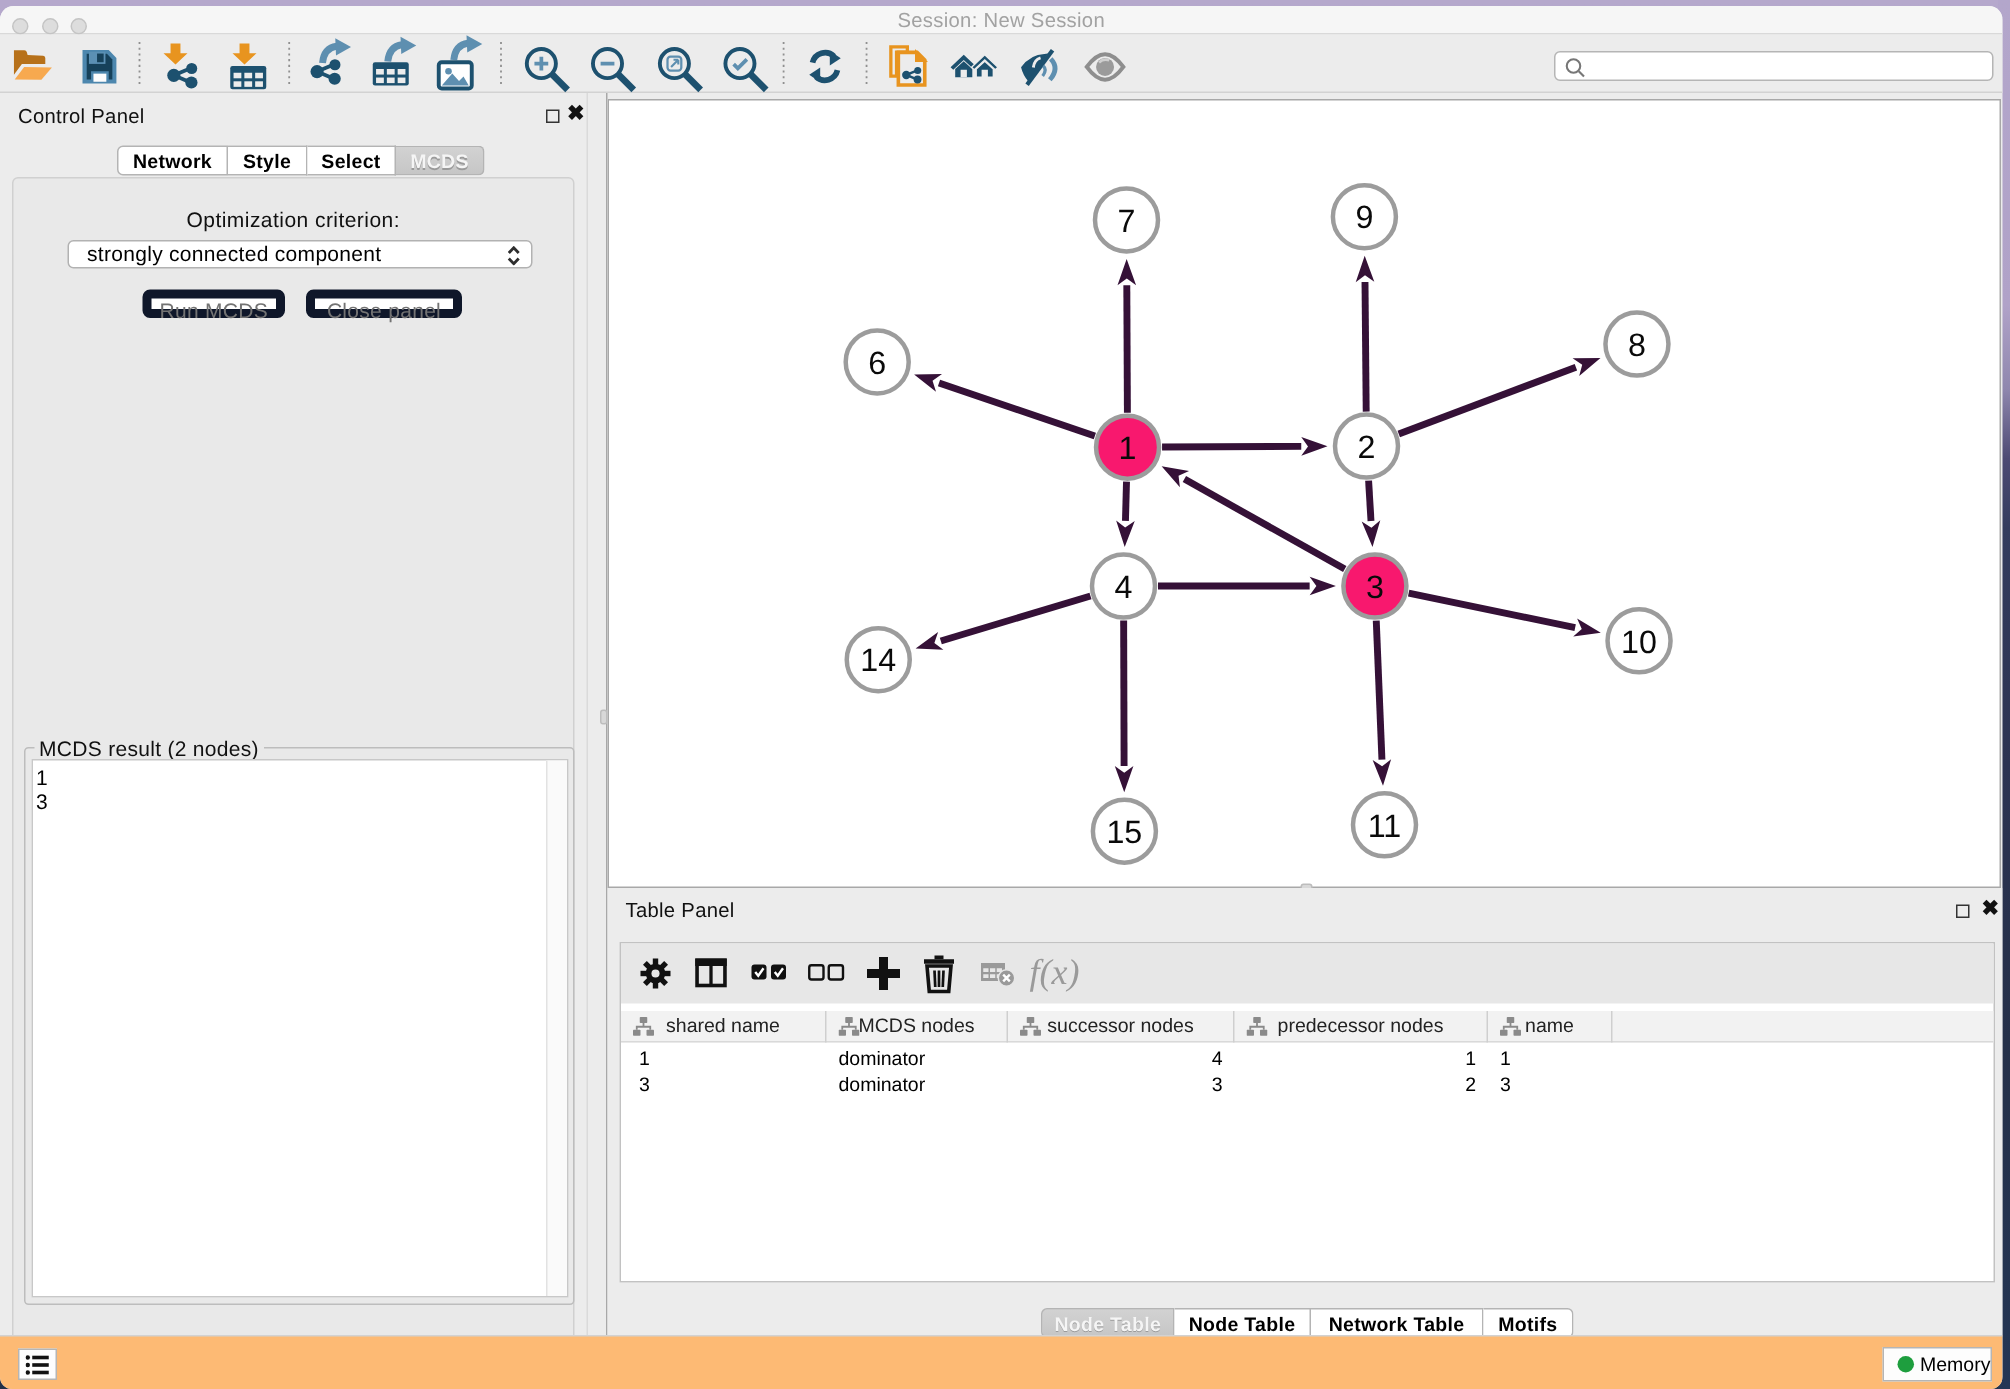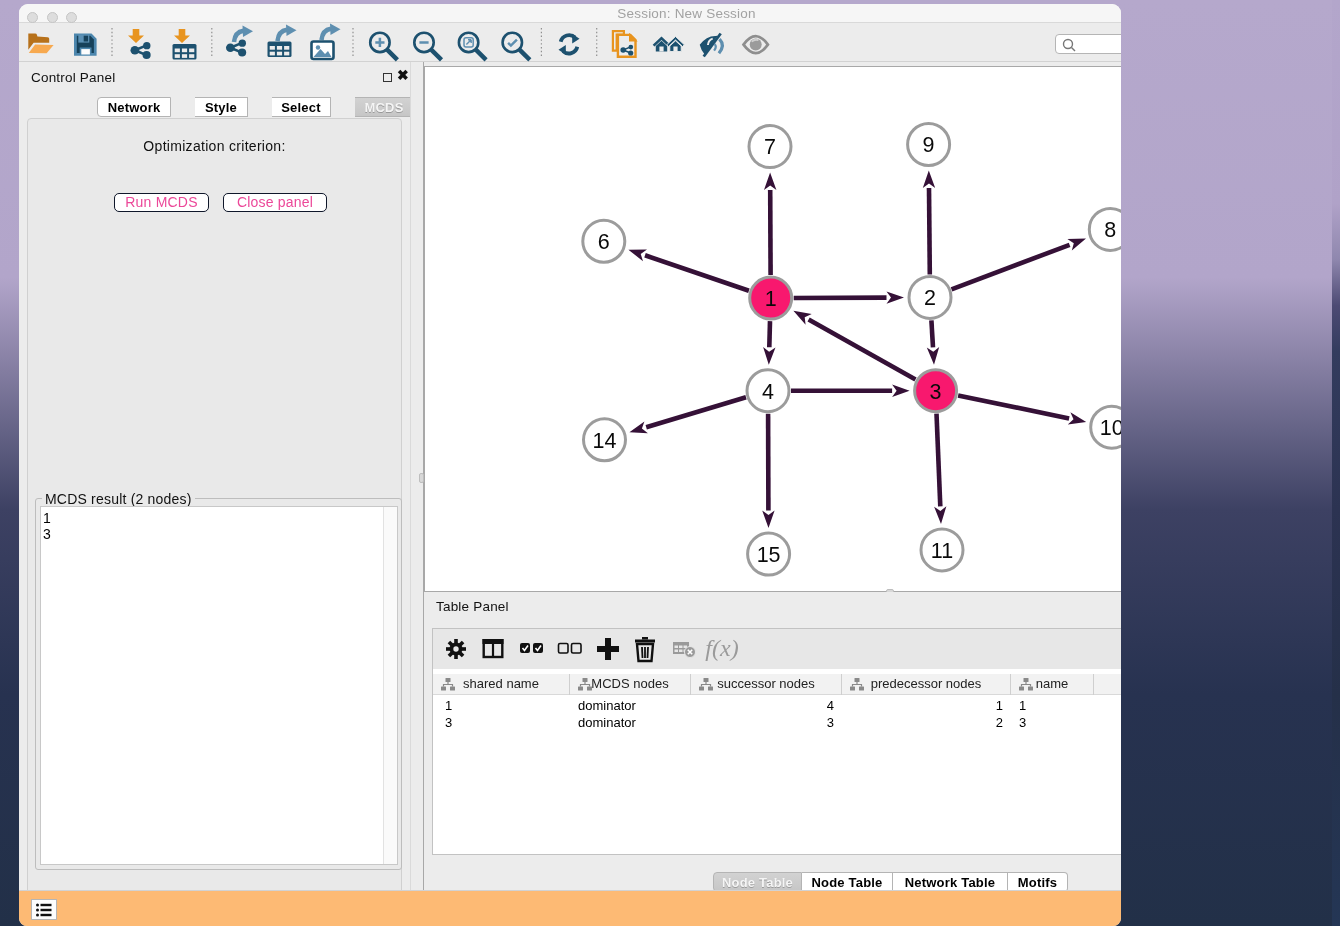--- a/index.html
+++ b/index.html
@@ -1,41 +1,41 @@
 <!DOCTYPE html>
 <html><head>
 <meta charset="utf-8">
 <style>
 * { margin:0; padding:0; box-sizing:border-box; }
 html,body { width:1340px; height:926px; overflow:hidden; font-family:"Liberation Sans", sans-serif; }
 #desktop { position:absolute; left:0; top:0; width:1340px; height:926px; background:linear-gradient(#b5a8cc 0%, #b2a5ca 30%, #3d4163 55%, #273250 75%, #223048 100%); }
 #deskright { position:absolute; right:0; top:0; width:8px; height:926px;
   background:linear-gradient(#b3a6cb 0%, #b0a2c8 22%, #8f87ae 28%, #4d4a74 33%, #333c5e 38%, #2c3352 55%, #253049 75%, #243655 100%); }
-#window { position:absolute; left:0; top:4px; width:1102px; height:922px; background:#ececec; border-radius:9px 9px 8px 8px; overflow:hidden;margin-left:19px; }
+#window { position:absolute; left:0; top:4px; width:1335px; height:922px; background:#ececec; border-radius:9px 9px 8px 8px; overflow:hidden; }
 
 #titlebar { position:absolute; left:0; top:0; width:100%; height:19px; background:#f6f6f6; border-bottom:1px solid #d9d9d9; }
 .tl { position:absolute; top:7.5px; width:11px; height:11px; border-radius:50%; background:#dddddd; border:1px solid #c4c4c4; }
 #title-text { position:absolute; top:1.5px; left:0; width:1335px; text-align:center; font-size:13.5px; letter-spacing:0.2px; color:#a2a2a2; }
 
 #toolbar { position:absolute; left:0; top:19px; width:100%; height:39px; background:#ececec; border-bottom:1px solid #d2d2d2; }
 #searchbox { position:absolute; left:1036px; top:11px; width:293px; height:20px; background:#fff; border:1px solid #b5b5b5; border-radius:4px; }
 
 #cpanel { position:absolute; left:0; top:58px; width:391px; height:828px; background:#ececec; }
 #cp-title { position:absolute; left:12px; top:8px; font-size:13.5px; letter-spacing:0.2px; color:#111; }
 .hdr-float { position:absolute; top:11px; width:9px; height:9px; border:1.5px solid #333; }
 .hdr-x { position:absolute; top:5px; font-size:14px; font-weight:bold; color:#111; }
-.tabrow { position:absolute; display:flex;gap:24px; }
+.tabrow { position:absolute; display:flex; }
 .tab { height:20px; background:#fff; border:1px solid #b4b4b4; border-left:none; font-size:13px; font-weight:bold; letter-spacing:0.2px; color:#000; text-align:center; line-height:19px; }
 .tab.first { border-left:1px solid #b4b4b4; border-radius:4px 0 0 4px; }
 .tab.last { border-radius:0 4px 4px 0; }
 .tab.sel { background:linear-gradient(#d2d2d2,#c6c6c6); color:#f5f5f5; text-shadow:0 1px 0 #9a9a9a; }
 #cp-content { position:absolute; left:8px; top:56px; width:375px; height:816px; background:#e9e9e9; border:1px solid #d0d0d0; border-radius:4px; }
 #opt-label { position:absolute; left:0; top:18.5px; width:100%; text-align:center; font-size:14px; letter-spacing:0.3px; color:#111; }
 #dropdown { position:absolute; left:36px; top:41px; width:310px; height:19px; background:#fff; border:1px solid #b2b2b2; border-radius:4px; font-size:14px; letter-spacing:0.2px; line-height:17px; padding-left:12px; color:#000; }
-.btn { position:absolute; height:19px; background:#fff; border:1px solid #0f172a; border-radius:5px; font-size:14px; letter-spacing:0.2px; text-align:center; line-height:17px; color:#ec4899; }
+.btn { position:absolute; height:19px; background:#fff; border:6px solid #0f172a; border-radius:5px; font-size:14px; letter-spacing:0.2px; text-align:center; line-height:17px; color:#737373; }
 #groupbox { position:absolute; left:7px; top:379px; width:367px; height:372px; border:1px solid #bdbdbd; border-radius:3px; }
 #groupbox-label { position:absolute; left:6px; top:-8px; background:#e9e9e9; padding:0 3px; font-size:14px; letter-spacing:0.2px; color:#111; }
 #resultarea { position:absolute; left:4px; top:7px; width:358px; height:359px; background:#fff; border:1px solid #c8c8c8; font-size:14px; color:#000; padding:3px 2px; line-height:16.2px; }
 #res-scroll { position:absolute; right:0px; top:0px; width:14px; height:357px; background:#fafafa; border-left:1px solid #e2e2e2; }
 
 #vsplit { position:absolute; left:391px; top:58px; width:14px; height:828px; background:#ececec; border-right:1px solid #a8a8a8; border-left:1px solid #dadada; }
 #vgrip { position:absolute; left:8px; top:411px; width:5px; height:10px; background:#d8d8d8; border:1px solid #bdbdbd; border-radius:2px; }
 #hgrip { position:absolute; left:867px; top:585px; width:8px; height:7px; background:#d8d8d8; border:1px solid #bdbdbd; border-radius:2px; }
 
 #netwin { position:absolute; left:405px; top:62px; width:929px; height:526px; background:#fff; border:1px solid #a8a8a8; }
@@ -217,20 +217,26 @@
     <div class="hdr-float" style="left:364px;"></div>
     <div class="hdr-x" style="left:378px;">✖</div>
     <div class="tabrow" style="left:78px; top:35px;">
       <div class="tab first" style="width:74px;">Network</div>
       <div class="tab" style="width:53px;">Style</div>
       <div class="tab" style="width:59px;">Select</div>
       <div class="tab last sel" style="width:59px;">MCDS</div>
     </div>
     <div id="cp-content">
       <div id="opt-label">Optimization criterion:</div>
+      <div id="dropdown">strongly connected component
+        <svg style="position:absolute;right:7px;top:3px;" width="9" height="13" viewBox="0 0 9 13">
+          <path d="M1.2 4.6 L4.5 1.2 L7.8 4.6" stroke="#2e2e2e" stroke-width="1.9" fill="none"></path>
+          <path d="M1.2 8.4 L4.5 11.8 L7.8 8.4" stroke="#2e2e2e" stroke-width="1.9" fill="none"></path>
+        </svg>
+      </div>
       <div class="btn" style="left:86px; top:74px; width:95px;">Run MCDS</div>
       <div class="btn" style="left:195px; top:74px; width:104px;">Close panel</div>
       <div id="groupbox">
         <div id="groupbox-label">MCDS result (2 nodes)</div>
         <div id="resultarea">1<br>3<div id="res-scroll"></div></div>
       </div>
     </div>
   </div>
   <div id="vsplit">
         <div id="vgrip"></div>

